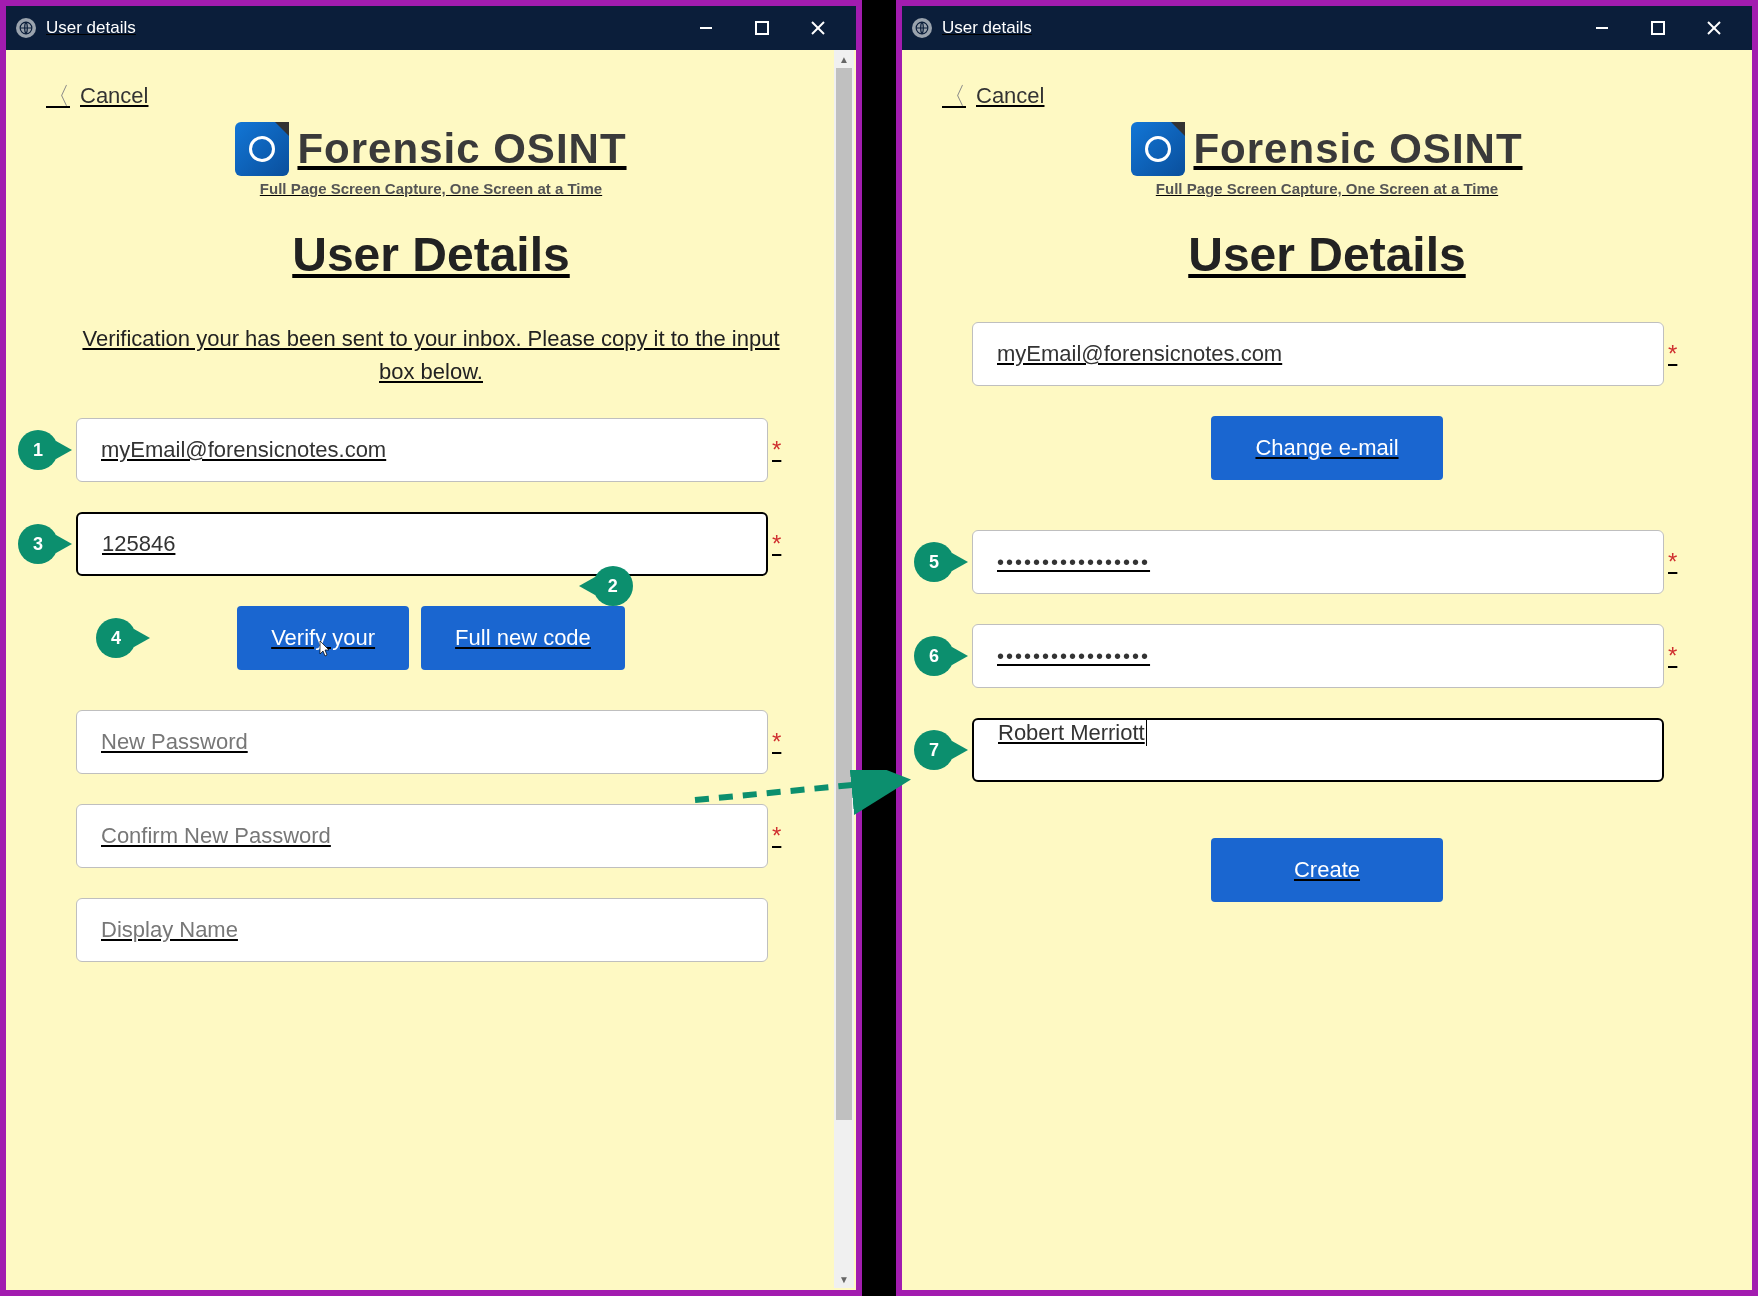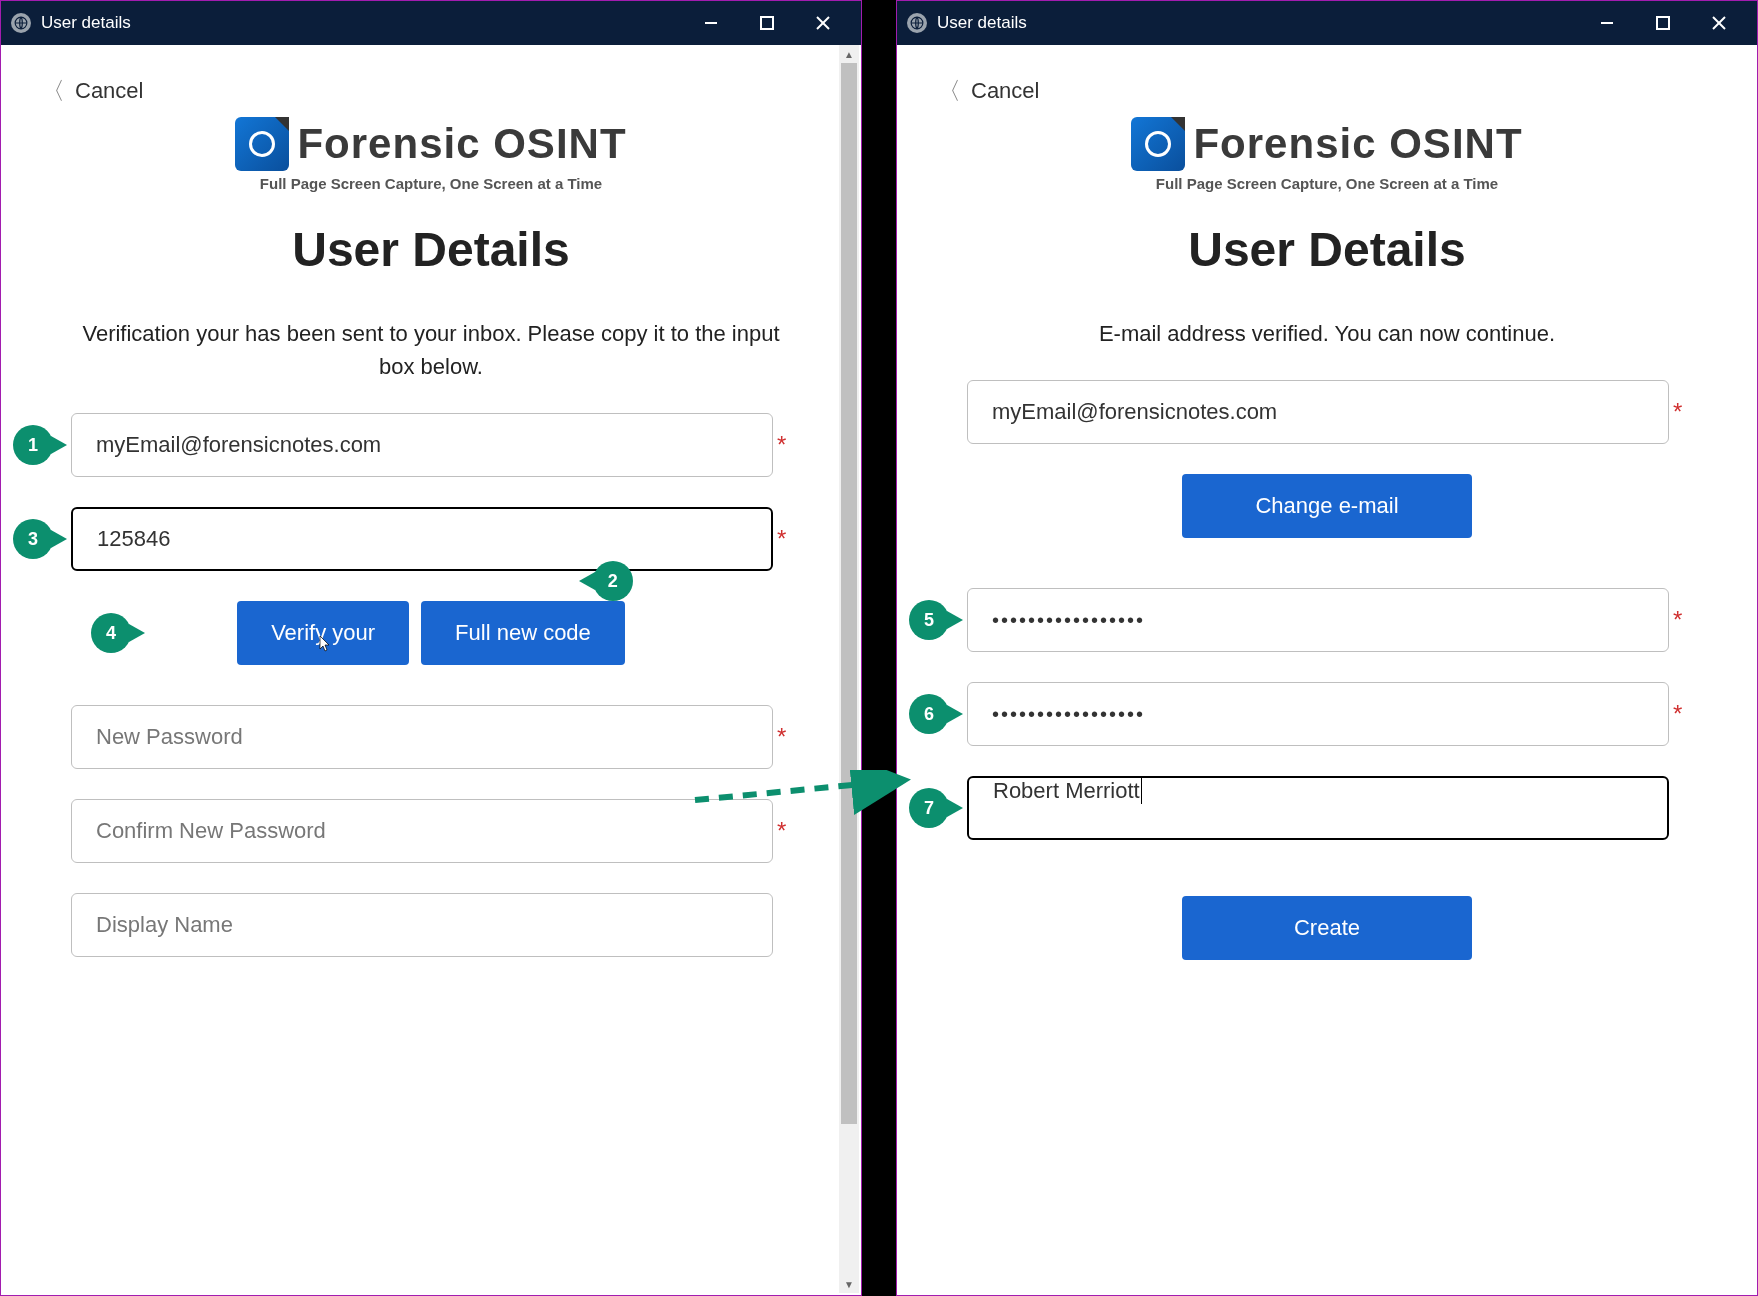--- a/index.html
+++ b/index.html
@@ -6,25 +6,26 @@
   body {
     font-family: "Segoe UI", Arial, sans-serif;
     background: #000;
     width: 1758px;
     height: 1296px;
     display: flex;
     gap: 30px;
     padding: 0;
   }
   .window {
-    background: #ffffff;
-    border: 1px solid #a21caf;
+    background: #fef9c3;
+    border: 6px solid #a21caf;
     display: flex;
     flex-direction: column;
     position: relative;
+    text-decoration: underline;
   }
   .window.left { width: 862px; height: 1296px; }
   .window.right { width: 862px; height: 1296px; margin-left:auto;}
   .titlebar {
     background: #0b1e3a;
     color: #fff;
     height: 44px;
     display: flex;
     align-items: center;
     padding: 0 10px;
@@ -116,21 +117,21 @@
   .input.focused { border:2px solid #000; }
   .input::placeholder{ color:#777; }
   .req { color:#d03030; font-size:24px; width:14px; }
   .btn-row { display:flex; gap:12px; justify-content:center; margin:10px 0 40px 0; }
   .btn {
     background:#1a66d0; color:#fff; border:none; height:64px;
     padding:0 34px; font-size:22px; border-radius:4px;
     display:flex;align-items:center;justify-content:center;
     position:relative;
   }
-  .btn.wide { width:290px; }
+  .btn.wide { width:232px; }
   .cursor {
     position:absolute; bottom:6px; left:50%; transform:translateX(-6px);
     font-size:18px; color:#fff;
   }
   .callout {
     position:absolute;
     width:40px; height:40px; border-radius:50%;
     background:#0c8f6e; color:#fff;
     display:flex;align-items:center;justify-content:center;
     font-size:18px; font-weight:600;
@@ -312,21 +313,20 @@
         <div class="logo-mark">
             <div class="logo-mark-inner"></div>
           </div>
         <span class="logo-text">Forensic OSINT</span>
       </div>
       <div class="logo-sub">Full Page Screen Capture, One Screen at a Time</div>
     </div>
 
     <h1 class="page-title">User Details</h1>
 
-    <div class="instruction">E-mail address verified. You can now continue.</div>
 
     <div class="field-row">
       <input class="input" value="myEmail@forensicnotes.com" style="">
       <span class="req">*</span>
     </div>
 
     <div class="btn-row" style="margin-bottom:50px;">
       <button class="btn wide">
         <span>Change e-mail</span>
       </button>

